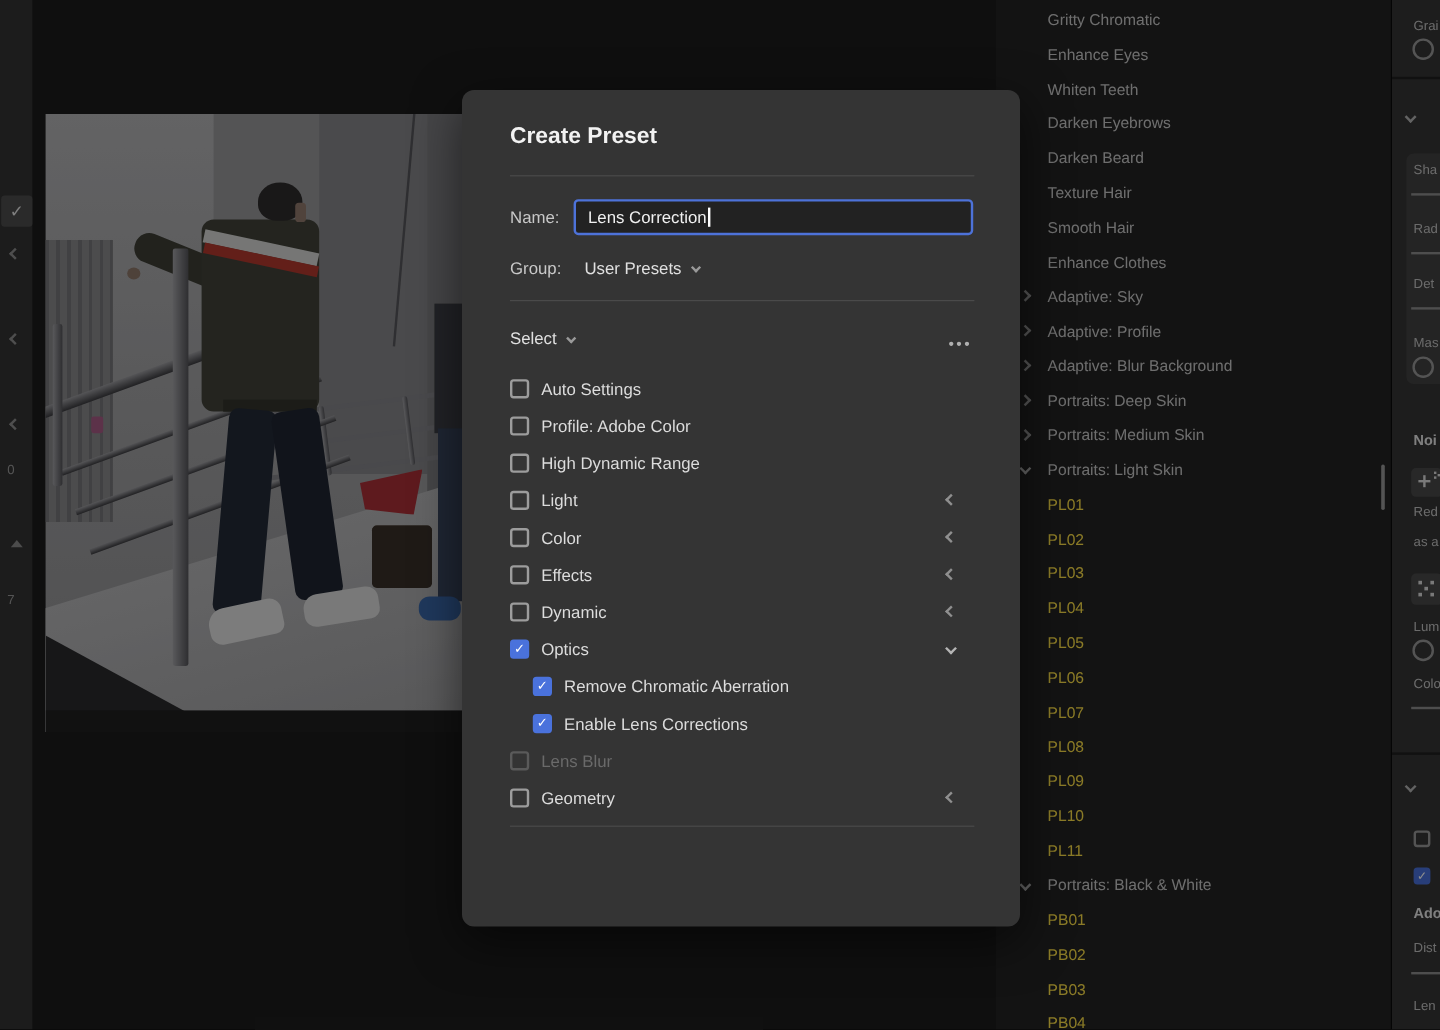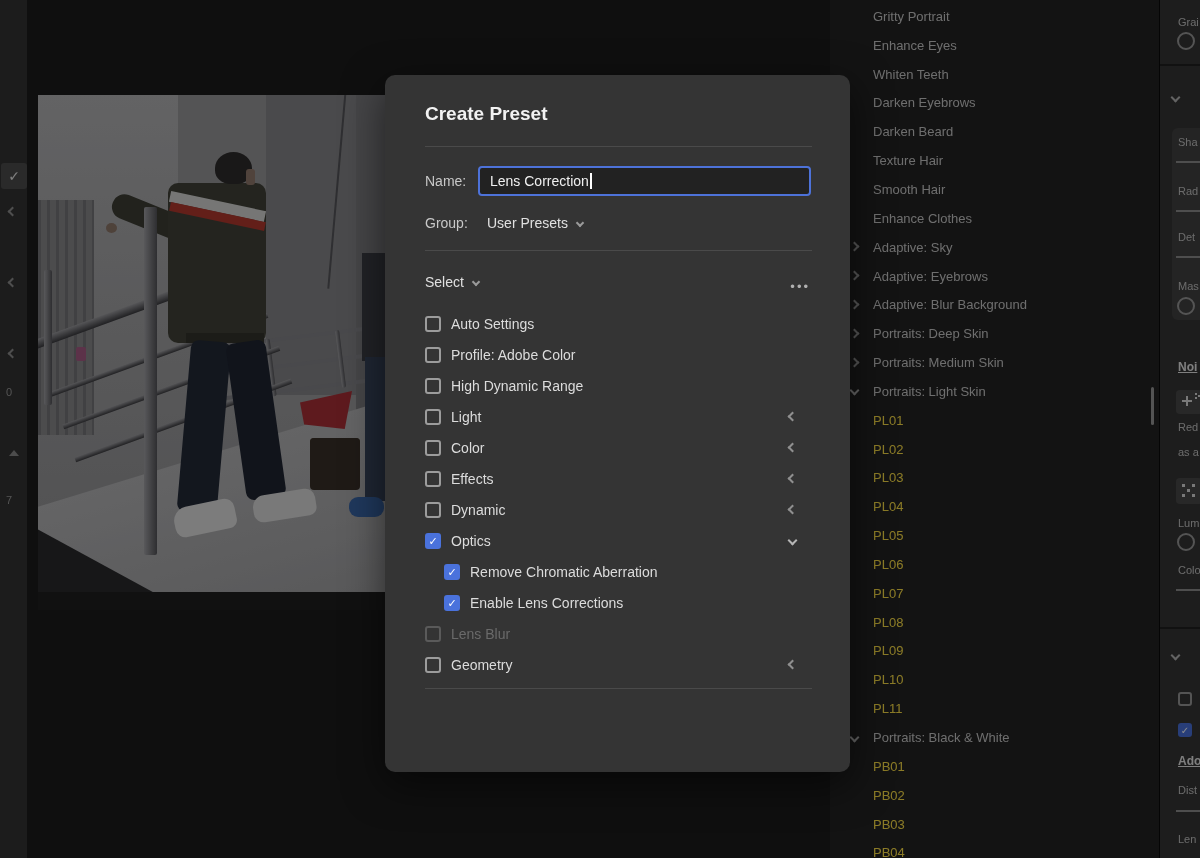--- a/index.html
+++ b/index.html
@@ -64,21 +64,21 @@
   .preset-list { position:absolute; left:0; top:2px; width:100%; }
   .preset-row { position:relative; height:28.85px; display:flex; align-items:center; }
   .preset-row .p-chev { position:absolute; left:21px; top:50%; margin-top:-4px; }
   .preset-row .p-label { margin-left:43px; font-size:13px; color:#c9c9c9; white-space:nowrap; }
   .preset-row.child .p-label { color:#fde047; }
   .scroll-thumb { position:absolute; left:321px; top:387px; width:3px; height:38px; background:#999; border-radius:2px; }
 
   
   .edit-panel { position:absolute; left:1160px; top:0; width:40px; height:858px; background:#363636; z-index:2; font-size:11px; color:#c4c4c4; }
   .edit-panel .lbl { position:absolute; left:18px; white-space:nowrap; }
-  .edit-panel .lbl.bright { color:#e8e8e8; font-weight:bold; font-size:12px;text-decoration:underline; }
+  .edit-panel .lbl.bright { color:#e8e8e8; font-weight:bold; font-size:12px; }
   .ep-div { position:absolute; left:0; width:40px; height:2px; background:#1f1f1f; }
   .ep-tile { position:absolute; left:12px; width:28px; background:#424242; border-radius:6px 0 0 6px; }
   .ep-slider { position:absolute; left:16px; width:24px; height:2px; background:#8f8f8f; }
   .ep-knob { position:absolute; left:17px; width:18px; height:18px; border:2px solid #9a9a9a; border-radius:50%; }
   .ep-chev { position:absolute; left:12px; }
   .ep-btn { position:absolute; left:16px; width:26px; background:#4a4a4a; border-radius:4px; }
   .plus-ic { position:absolute; left:6px; top:6px; width:10px; height:10px; }
   .plus-ic::before { content:""; position:absolute; left:4px; top:0; width:2px; height:10px; background:#ddd; }
   .plus-ic::after { content:""; position:absolute; left:0; top:4px; width:10px; height:2px; background:#ddd; }
   .dots-ic { position:absolute; left:19px; top:3px; width:2px; height:2px; background:#ddd;
@@ -181,21 +181,21 @@
       <div class="by-jeans"></div>
       <div class="by-shoe"></div>
       <div class="bottom-band"></div>
     </div>
   </div>
 
   <div class="presets">
     <div class="preset-list" id="preset-list">
         <div class="preset-row">
 
-    <span class="p-label">Gritty Portrait</span>
+    <span class="p-label">Gritty Chromatic</span>
   </div>
         <div class="preset-row">
 
     <span class="p-label">Enhance Eyes</span>
   </div>
         <div class="preset-row">
 
     <span class="p-label">Whiten Teeth</span>
   </div>
         <div class="preset-row">
@@ -217,21 +217,21 @@
         <div class="preset-row">
 
     <span class="p-label">Enhance Clothes</span>
   </div>
         <div class="preset-row">
     <span class="chev p-chev chev-right"></span>
     <span class="p-label">Adaptive: Sky</span>
   </div>
         <div class="preset-row">
     <span class="chev p-chev chev-right"></span>
-    <span class="p-label">Adaptive: Eyebrows</span>
+    <span class="p-label">Adaptive: Profile</span>
   </div>
         <div class="preset-row">
     <span class="chev p-chev chev-right"></span>
     <span class="p-label">Adaptive: Blur Background</span>
   </div>
         <div class="preset-row">
     <span class="chev p-chev chev-right"></span>
     <span class="p-label">Portraits: Deep Skin</span>
   </div>
         <div class="preset-row">

